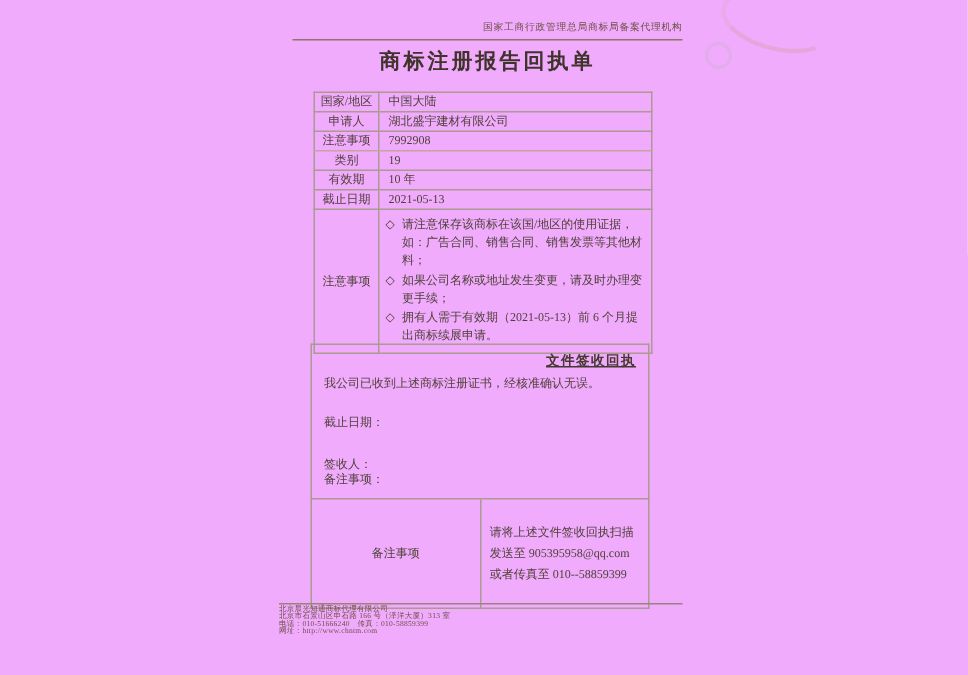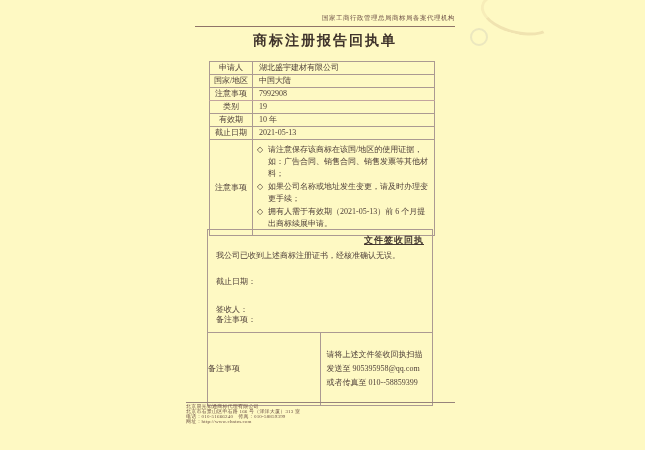--- a/index.html
+++ b/index.html
@@ -3,21 +3,21 @@
 <meta charset="utf-8">
 <style>
   html,body{margin:0;padding:0;}
   body{
     width:645px;height:450px;overflow:hidden;
     background:#fdfdfc;
     font-family:"Liberation Serif","DejaVu Serif",serif;
     color:#50413a;
     position:relative;
   }
-  .sheet{position:absolute;inset:0;background:#fef9c3;}
+  .sheet{position:absolute;inset:0;background:#f0abfc;}
   
   .smudge{position:absolute;left:480px;top:-6px;width:70px;height:34px;
     border-radius:50%;border:3px solid rgba(190,150,110,0.18);
     border-color:transparent transparent rgba(190,150,110,0.22) rgba(200,160,120,0.12);
     transform:rotate(14deg);}
   .dot-artifact{position:absolute;left:470px;top:28px;width:14px;height:14px;border-radius:50%;
     border:2px solid rgba(180,180,180,0.25);}
   
   .agency{position:absolute;left:195px;top:14px;width:260px;
     text-align:right;font-size:6.5px;letter-spacing:0.5px;color:#6e5147;
@@ -38,21 +38,21 @@
   .note-item{display:flex;gap:3px;line-height:12px;margin-bottom:1px;}
   .note-item .dia{flex:0 0 8px;}
   .receipt{position:absolute;left:207px;top:229px;width:226px;}
   .receipt-cell{height:94px;vertical-align:top !important;padding:4px 8px !important;}
   .receipt-title{text-align:right;font-weight:bold;font-size:9px;text-decoration:underline;
     letter-spacing:1px;margin:1px 0 6px 0;color:#453931;}
   .confirm-line{font-size:8px;line-height:10px;}
   .seal-line{margin-top:16px;font-size:8px;}
   .signer-line{margin-top:18px;font-size:8px;line-height:10px;}
   .date-line{font-size:8px;line-height:10px;}
-  .remarks-lbl{width:42px;text-align:left;height:30px;}
+  .remarks-lbl{width:42px;text-align:center;height:30px;}
   .remarks-val{padding:15px 6px !important;}
   .remarks-val div{line-height:14px;font-size:8px;}
   
   .footer{position:absolute;left:186px;top:402px;width:269px;
     border-top:1px solid #97847b;padding-top:2px;
     font-size:5px;line-height:4.9px;color:#6b4f45;letter-spacing:0.2px;}
   .footer div{white-space:nowrap;}
 </style>
 </head>
 <body>
@@ -62,26 +62,26 @@
   <div class="smudge"></div>
   <div class="dot-artifact"></div>
 
   <div class="agency">国家工商行政管理总局商标局备案代理机构</div>
 
   <h1 class="title">商标注册报告回执单</h1>
 
   <table class="info">
     <tbody>
       <tr>
+        <td class="lbl">国家/地区</td>
+        <td class="val">中国大陆</td>
+      </tr>
+      <tr>
         <td class="lbl">申请人</td>
         <td class="val">湖北盛宇建材有限公司</td>
-      </tr>
-      <tr>
-        <td class="lbl">国家/地区</td>
-        <td class="val">中国大陆</td>
       </tr>
       <tr>
         <td class="lbl">注意事项</td>
         <td class="val">7992908</td>
       </tr>
       <tr>
         <td class="lbl">类别</td>
         <td class="val">19</td>
       </tr>
       <tr>

